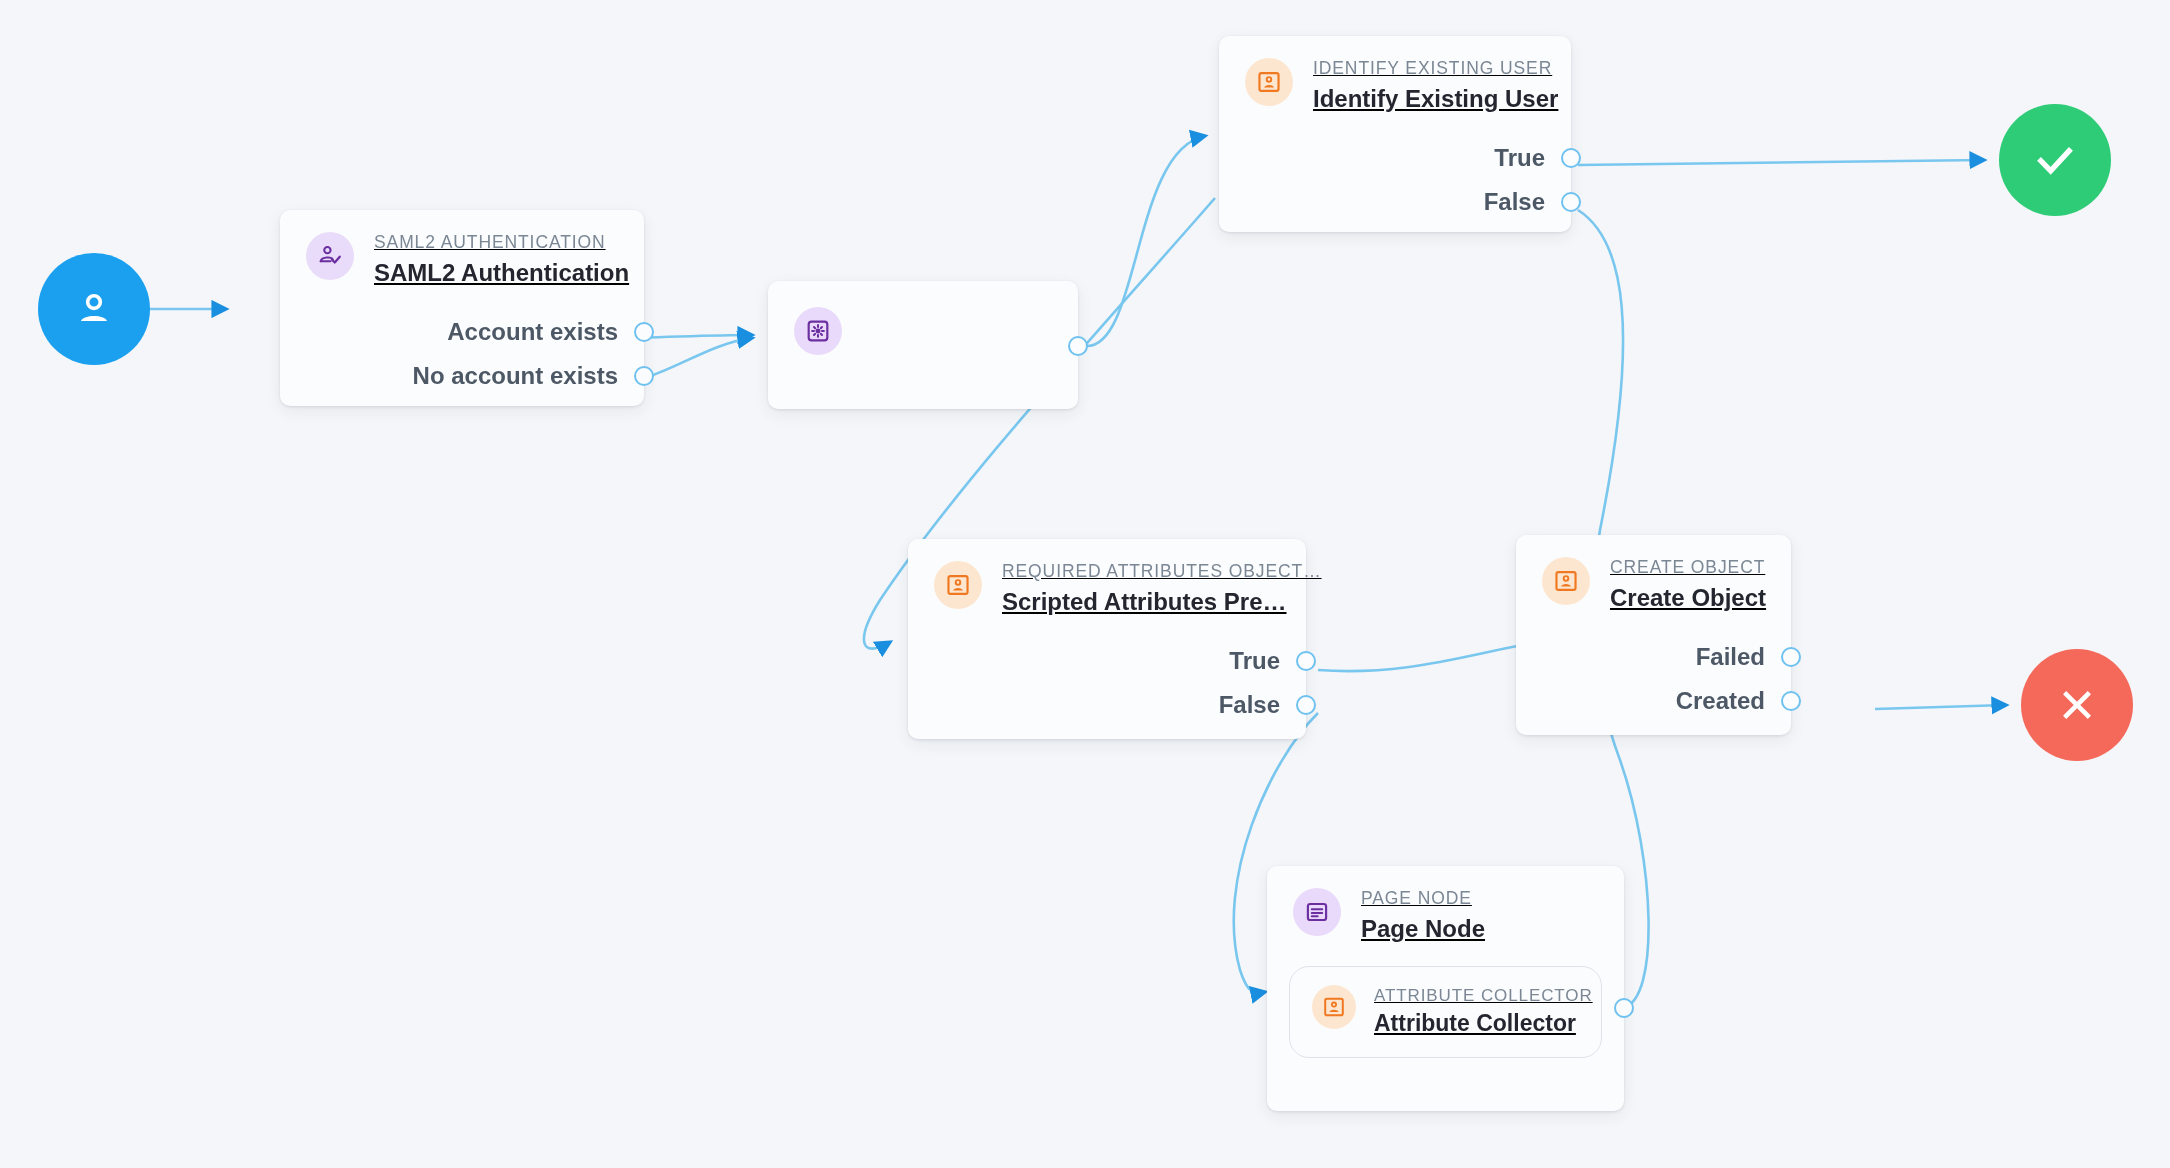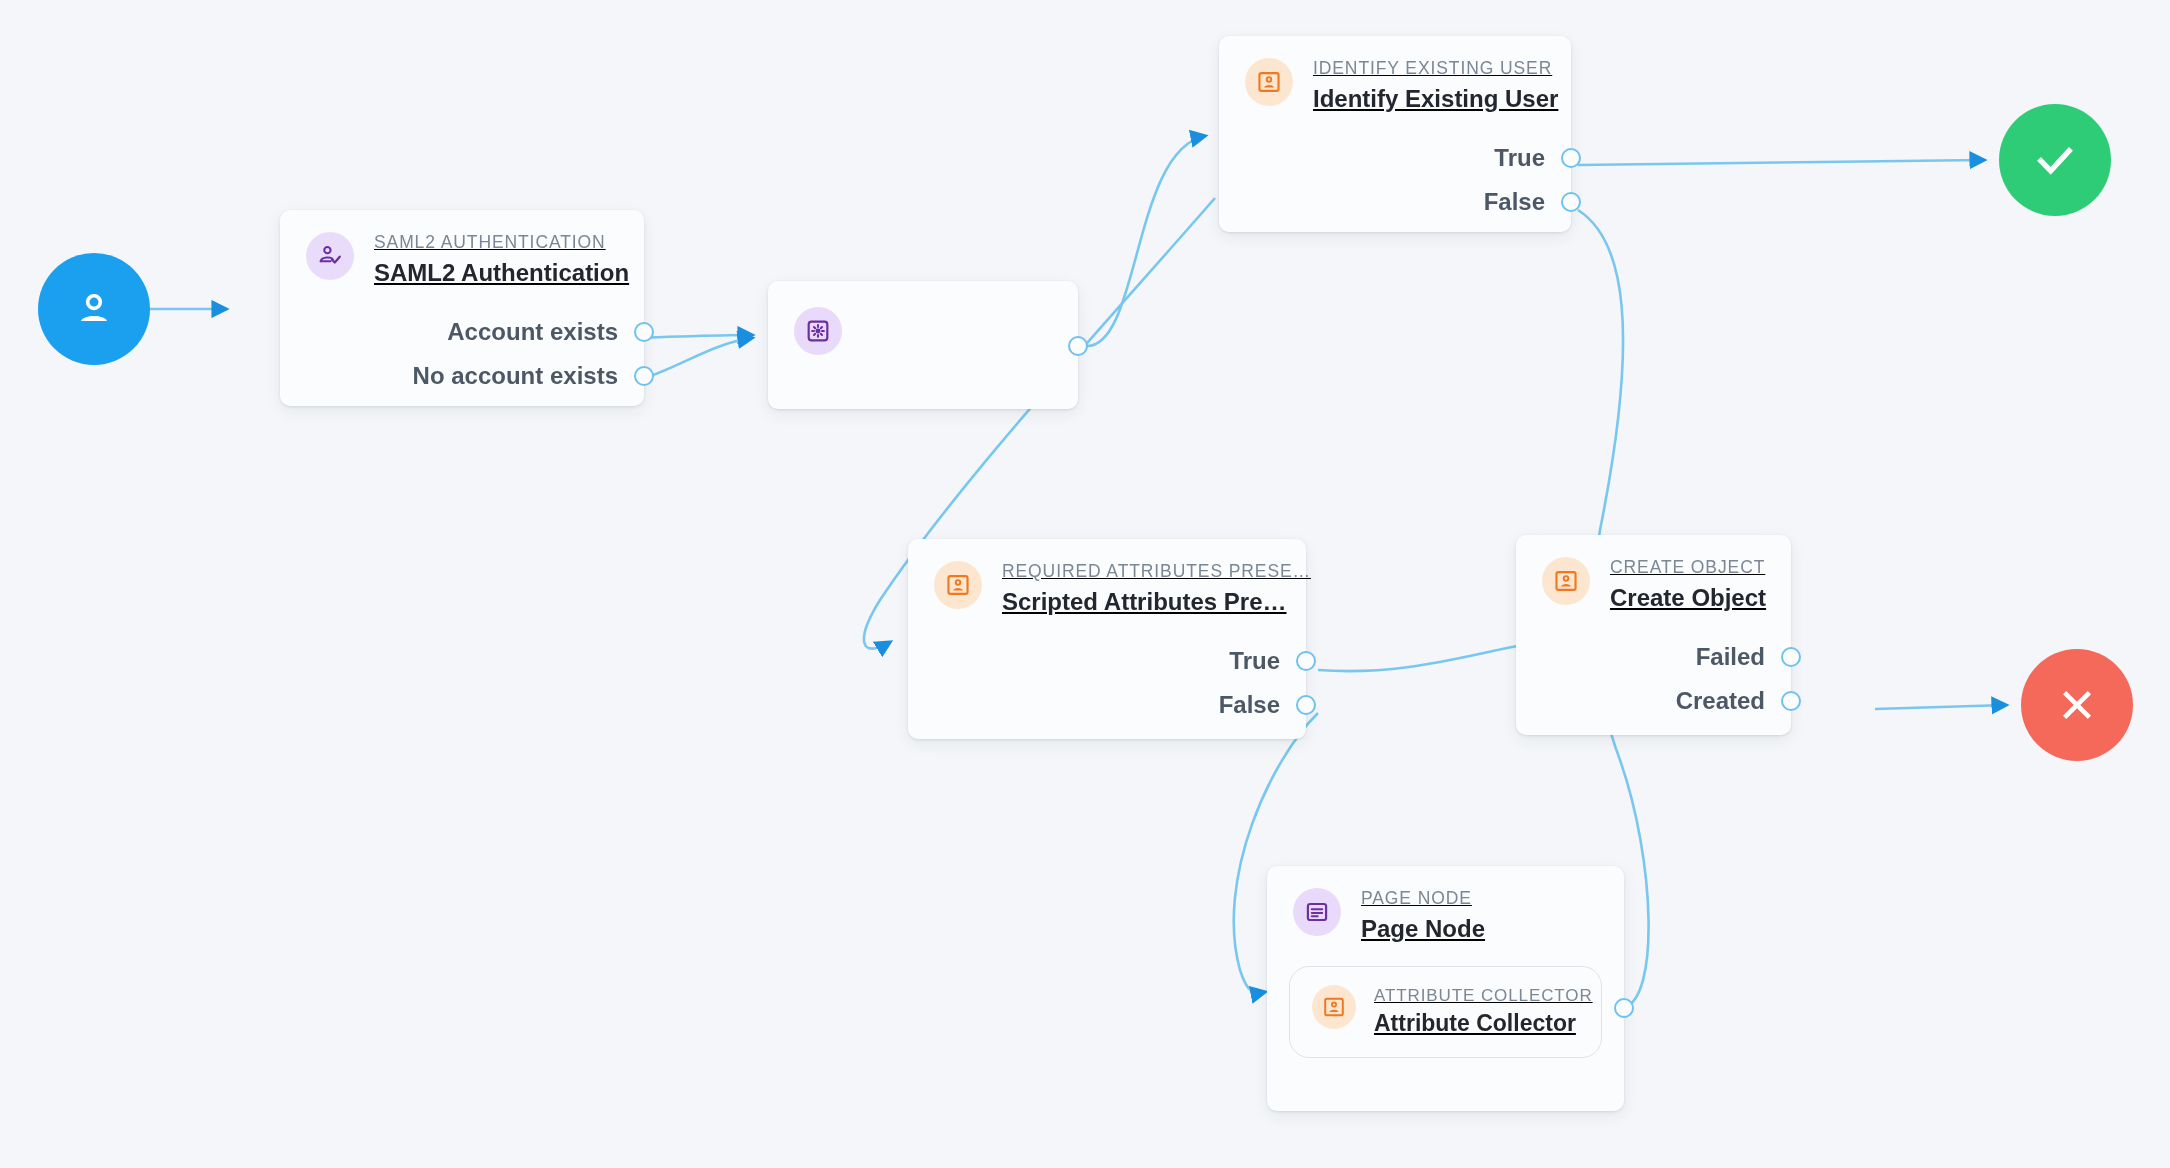--- a/index.html
+++ b/index.html
@@ -241,21 +241,21 @@
   <div class="node" style="left:908px; top:539px; width:398px; height:200px;">
     <div class="node-head">
       <span class="node-icon icon-orange">
         <svg width="26" height="26" viewBox="0 0 24 24">
           <rect x="3.2" y="3.8" width="17.6" height="16.4" rx="1.8" fill="none" stroke="#f07820" stroke-width="2"></rect>
           <circle cx="12" cy="9.6" r="2.1" fill="none" stroke="#f07820" stroke-width="1.8"></circle>
           <path d="M7.4 17.1 C8.4 13.9 15.6 13.9 16.6 17.1 Z" fill="#f07820"></path>
         </svg>
       </span>
       <span class="node-titles">
-        <span class="node-type">REQUIRED ATTRIBUTES PRESE…</span>
+        <span class="node-type">REQUIRED ATTRIBUTES OBJECT…</span>
         <span class="node-name">Scripted Attributes Pre…</span>
       </span>
     </div>
     <div class="ports">
       <div class="port-row">
         <span class="port-label">True</span>
         <span class="port-dot"></span>
       </div>
       <div class="port-row">
         <span class="port-label">False</span>

